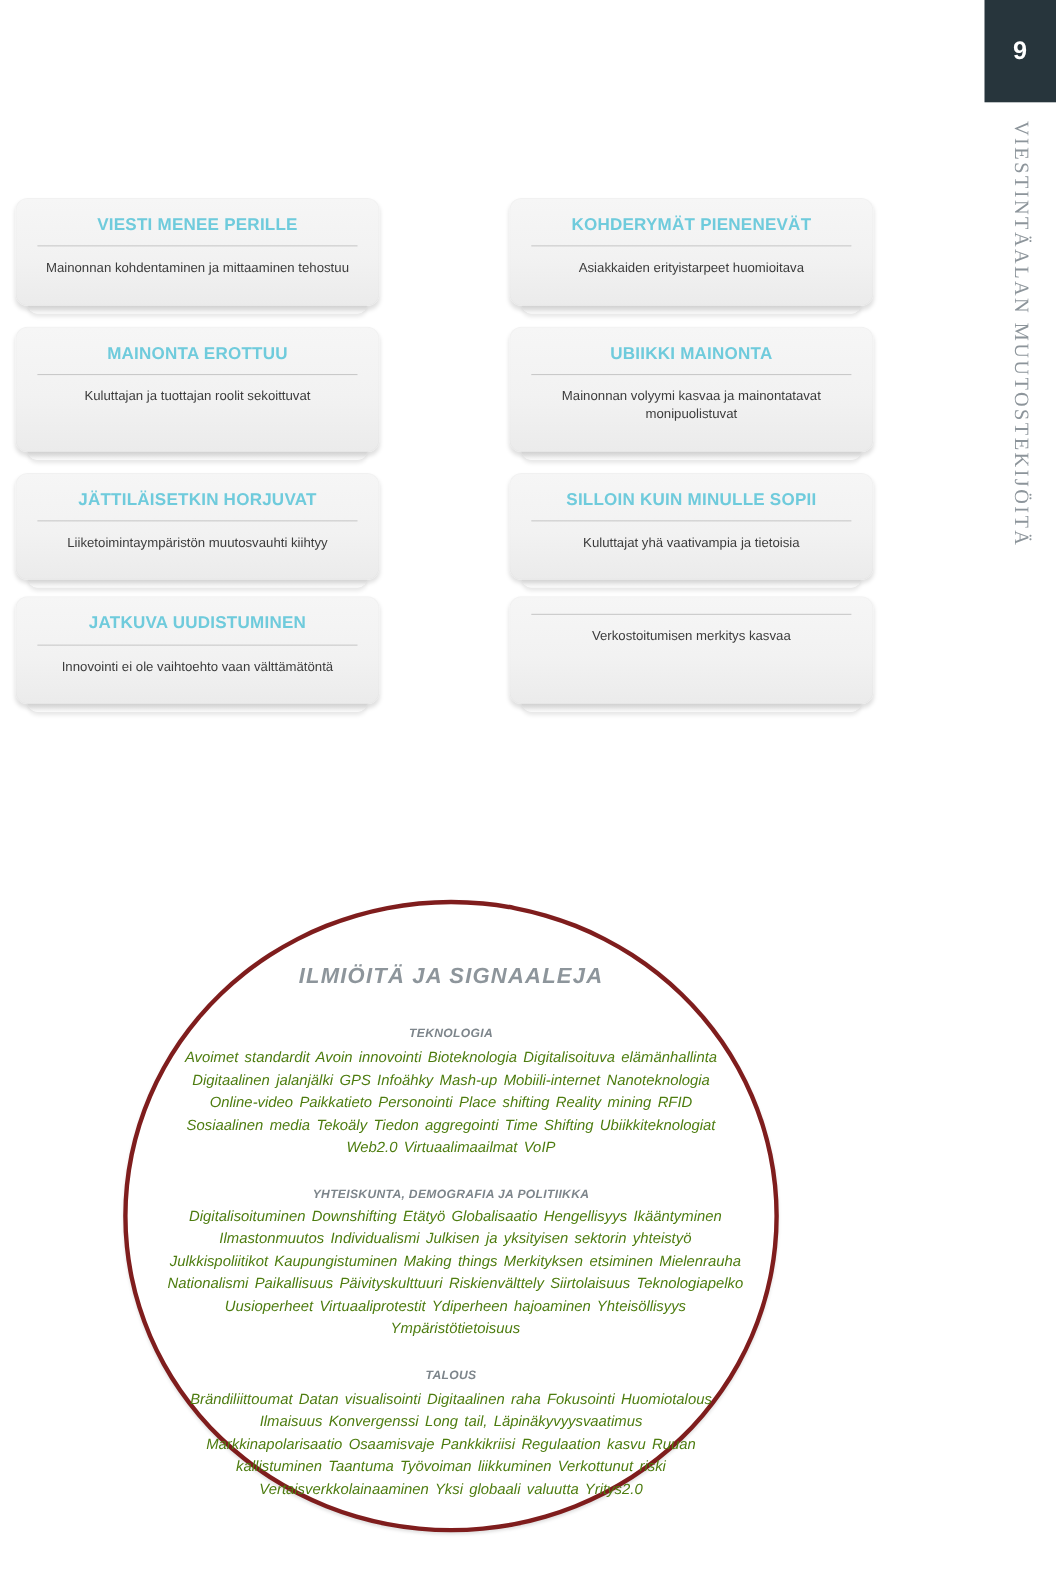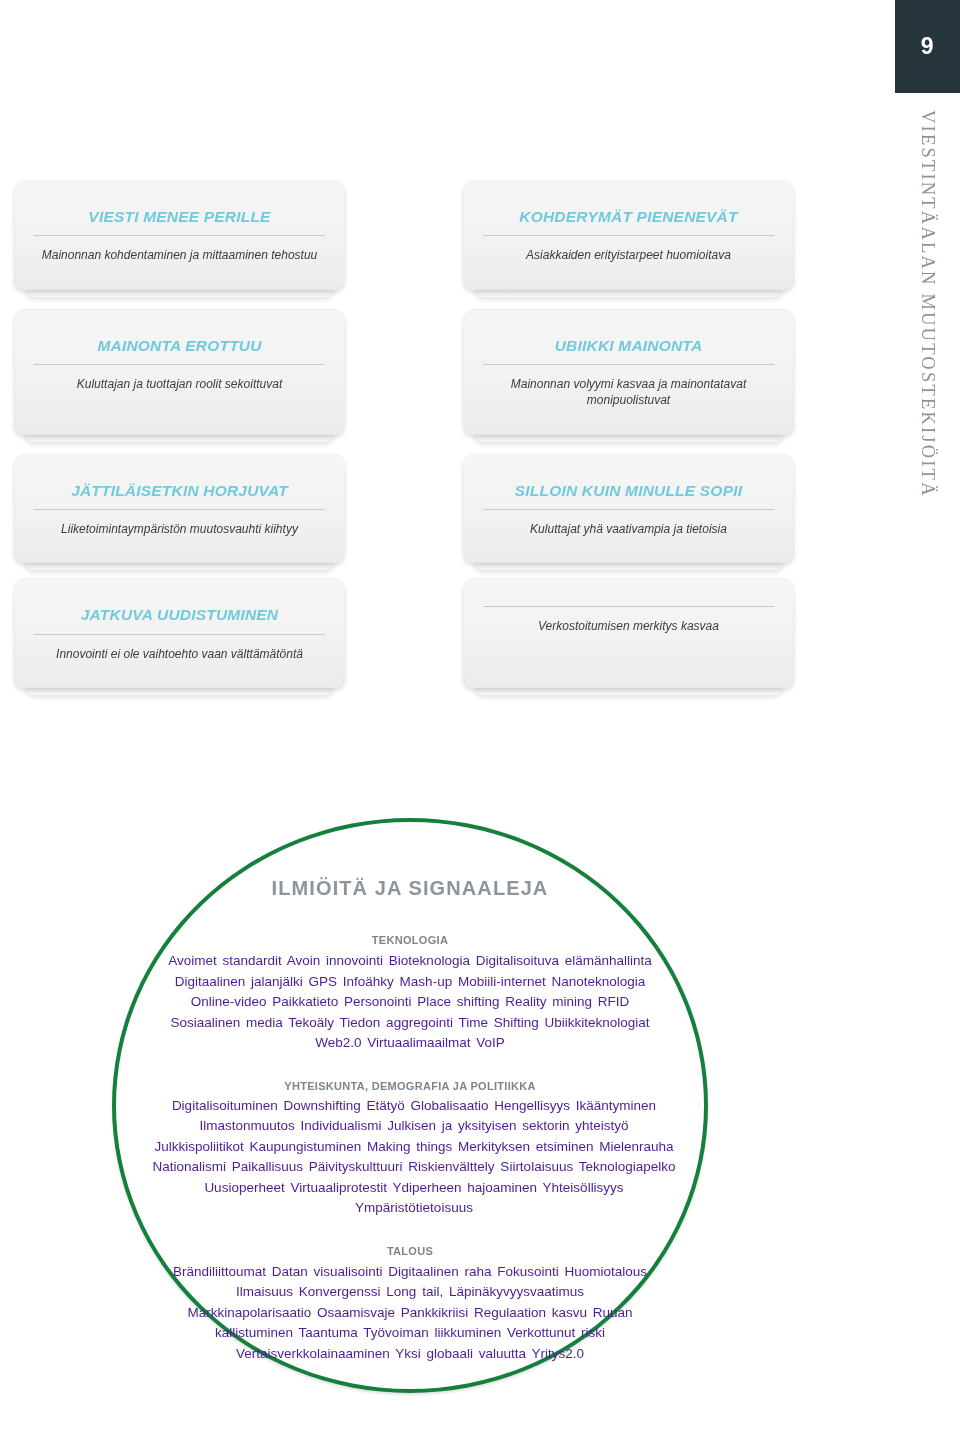--- a/index.html
+++ b/index.html
@@ -66,24 +66,23 @@
   .card-row{
     display:flex;
     gap:118px;
     margin-bottom:19px;
   }
   .card{
     width:331px;
     box-sizing:border-box;
     background:linear-gradient(180deg,#f6f6f6 0%, #f2f2f2 55%, #ebebeb 100%);
     border-radius:11px;
-    padding:28px 18px 20px 18px;
+    padding:16px 18px 20px 18px;
     box-shadow:0 3px 4px rgba(0,0,0,0.13), 0 0 0 1px rgba(0,0,0,0.02) inset;
     position:relative;
-    font-style:italic;
   }
   .card::after{
     content:"";
     position:absolute;
     left:11px; right:11px;
     bottom:-7px;
     height:9px;
     border-radius:0 0 10px 10px;
     background:linear-gradient(180deg,#efefef,#f9f9f9);
     box-shadow:0 3px 4px rgba(0,0,0,0.10);
@@ -113,25 +112,26 @@
   
   .card-row.tight{ margin-bottom:15px; }
 
   
   #signals{
     position:absolute;
     left:112px;
     top:818px;
     width:596px;
     height:575px;
-    border:4px solid #15803d;
+    border:4px solid #7f1d1d;
     border-radius:50%;
     box-sizing:border-box;
     background:#ffffff;
     box-shadow:0 2px 3px rgba(0,0,0,0.12);
+    font-style:italic;
   }
   #signals-inner{
     position:absolute;
     left:0; top:0; right:0; bottom:0;
     padding:55px 36px 30px 36px;
     box-sizing:border-box;
     text-align:center;
   }
   #signals-title{
     color:#8d959b;
@@ -143,21 +143,21 @@
   .sig-group{ margin-bottom:26px; }
   .sig-group:last-child{ margin-bottom:0; }
   .sig-heading{
     color:#7d858b;
     font-size:11px;
     font-weight:bold;
     letter-spacing:0.3px;
     margin-bottom:5px;
   }
   .sig-items{
-    color:#4c1d95;
+    color:#4d7c0f;
     font-size:13.5px;
     line-height:1.52;
     word-spacing:2px;
   }
 
   
   #group-teknologia .sig-items{ width:484px; margin:0 auto; }
   #group-yhteiskunta .sig-items{ width:524px; margin:0 auto; }
   #group-talous .sig-items{ width:476px; margin:0 auto; }
   #group-yhteiskunta .sig-heading{ margin-bottom:4px; }

